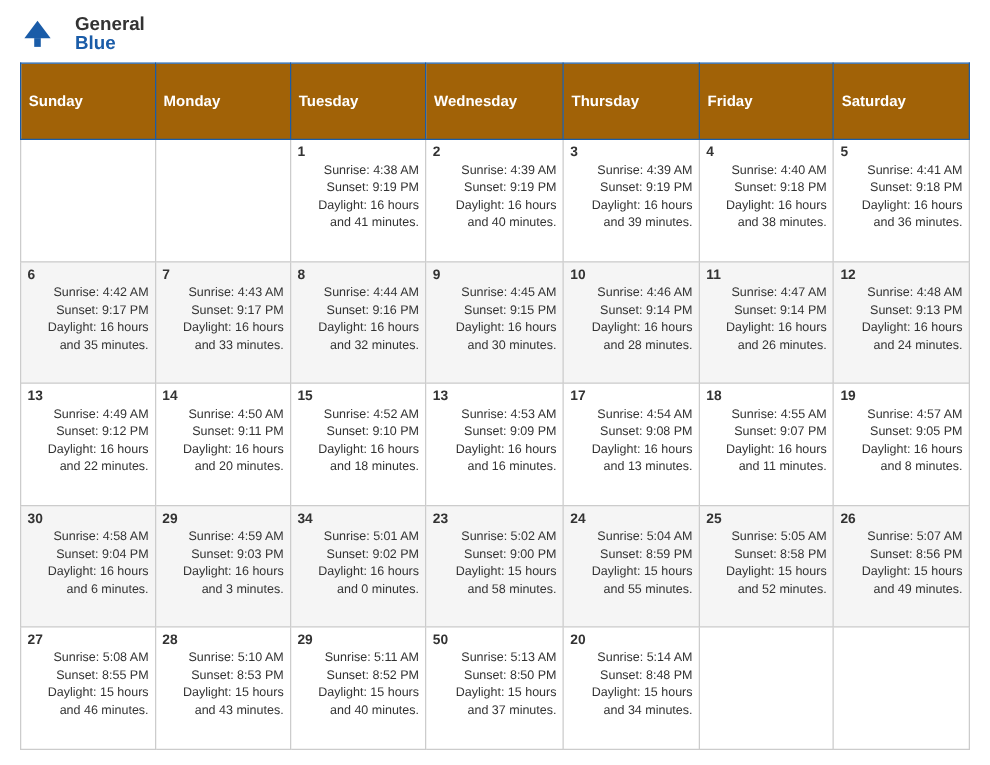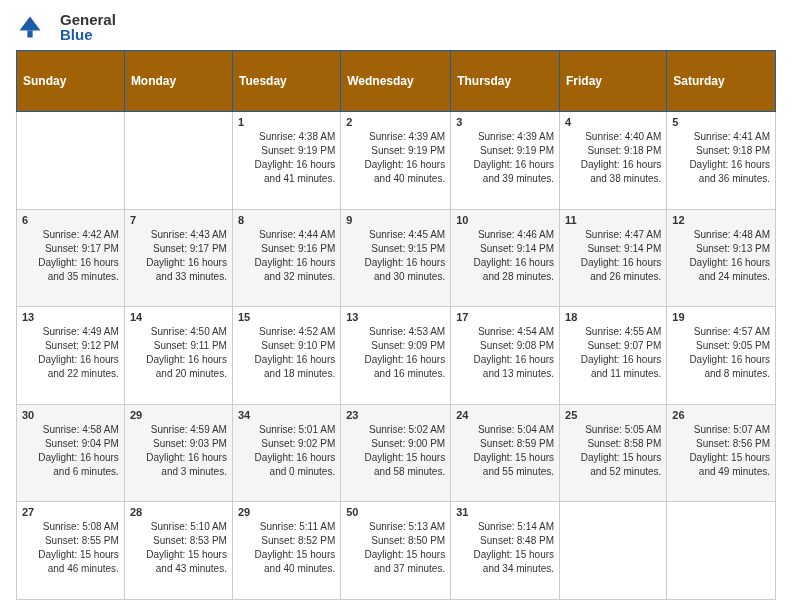--- a/index.html
+++ b/index.html
@@ -318,21 +318,21 @@
             Sunrise: 5:11 AM<br>Sunset: 8:52 PM<br>Daylight: 15 hours and 40 minutes.
           </div>
         </td>
           <td>
           <div class="day-number">50</div>
           <div class="day-info">
             Sunrise: 5:13 AM<br>Sunset: 8:50 PM<br>Daylight: 15 hours and 37 minutes.
           </div>
         </td>
           <td>
-          <div class="day-number">31</div>
+          <div class="day-number">20</div>
           <div class="day-info">
             Sunrise: 5:14 AM<br>Sunset: 8:48 PM<br>Daylight: 15 hours and 34 minutes.
           </div>
         </td>
           <td class="empty-cell"></td>
           <td class="empty-cell"></td>
         </tr>
       </tbody>
   </table>
 </div>

